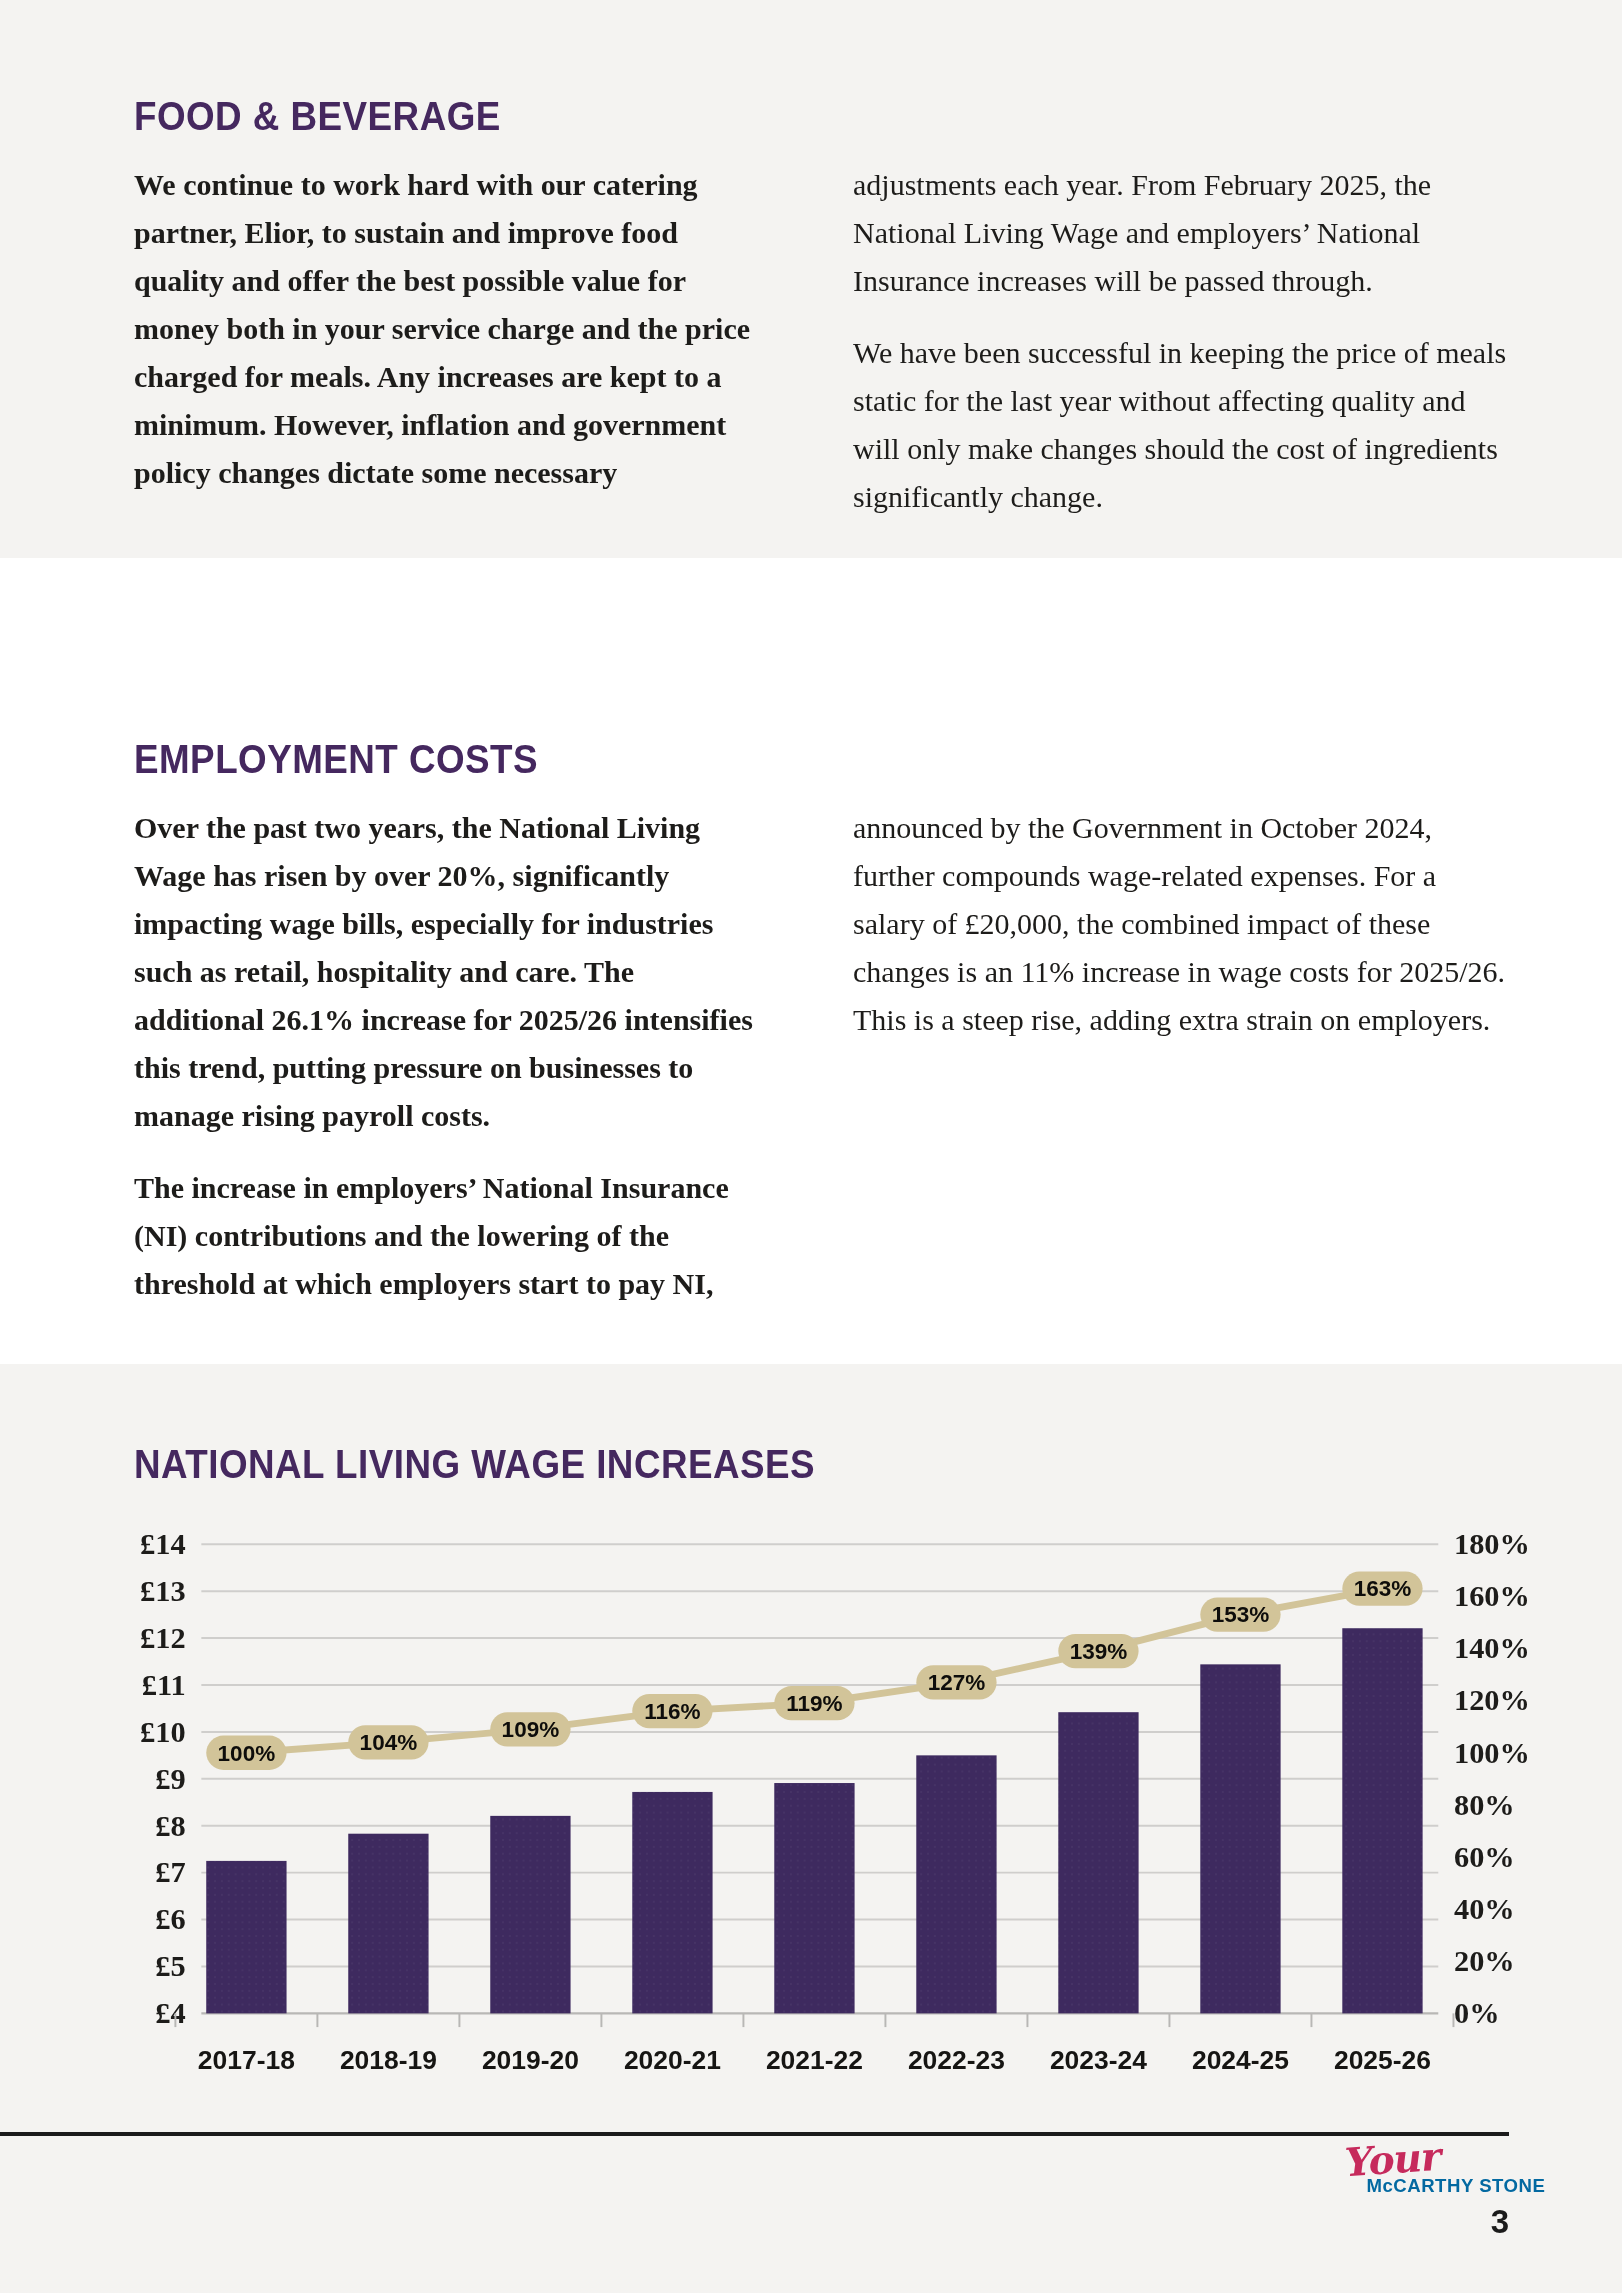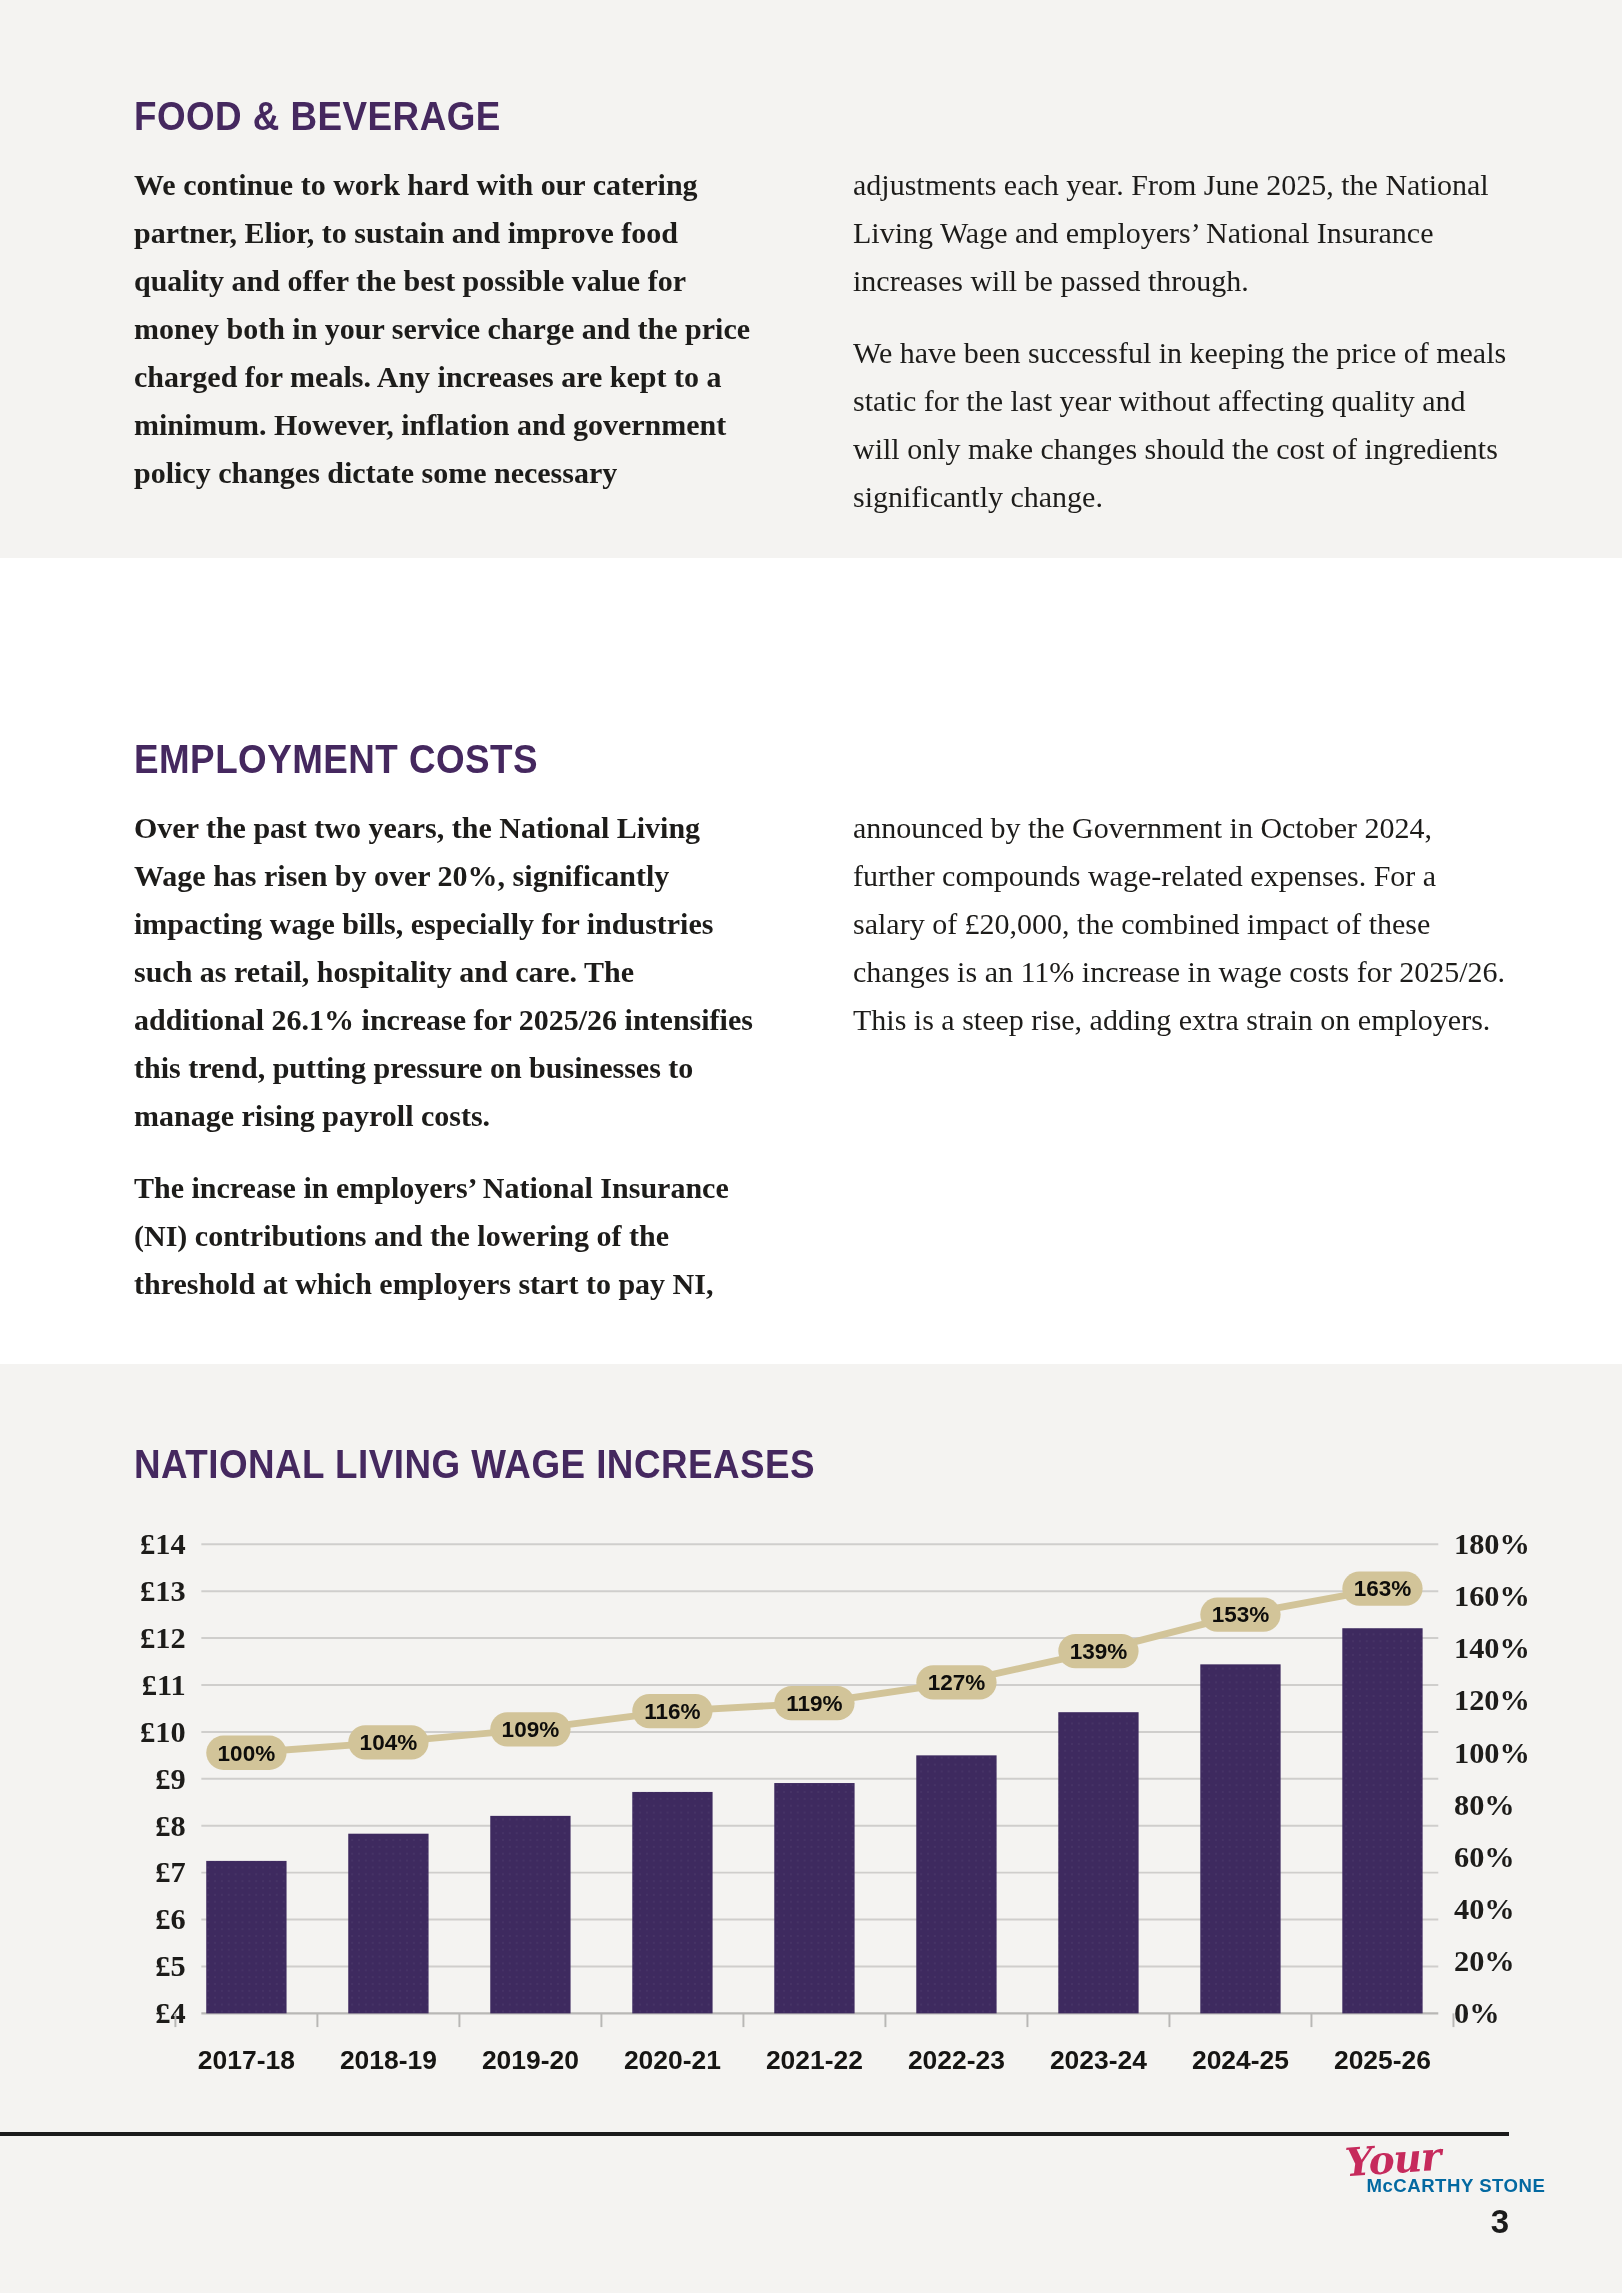--- a/index.html
+++ b/index.html
@@ -52,21 +52,21 @@
 </style>
 </head>
 <body>
 
 <section id="sec-food" class="section sec-grey">
   <h2 class="heading">FOOD &amp; BEVERAGE</h2>
   <div class="col col-left">
     <p>We continue to work hard with our catering partner, Elior, to sustain and improve food quality and offer the best possible value for money both in your service charge and the price charged for meals. Any increases are kept to a minimum. However, inflation and government policy changes dictate some necessary</p>
   </div>
   <div class="col col-right">
-    <p>adjustments each year. From June 2025, the National Living Wage and employers’ National Insurance increases will be passed through.</p>
+    <p>adjustments each year. From February 2025, the National Living Wage and employers’ National Insurance increases will be passed through.</p>
     <p>We have been successful in keeping the price of meals static for the last year without affecting quality and will only make changes should the cost of ingredients significantly change.</p>
   </div>
 </section>
 
 <section id="sec-employment" class="section sec-white">
   <h2 class="heading">EMPLOYMENT COSTS</h2>
   <div class="col col-left">
     <p>Over the past two years, the National Living Wage has risen by over 20%, significantly impacting wage bills, especially for industries such as retail, hospitality and care. The additional 26.1% increase for 2025/26 intensifies this trend, putting pressure on businesses to manage rising payroll costs.</p>
     <p>The increase in employers’ National Insurance (NI) contributions and the lowering of the threshold at which employers start to pay NI,</p>
   </div>

